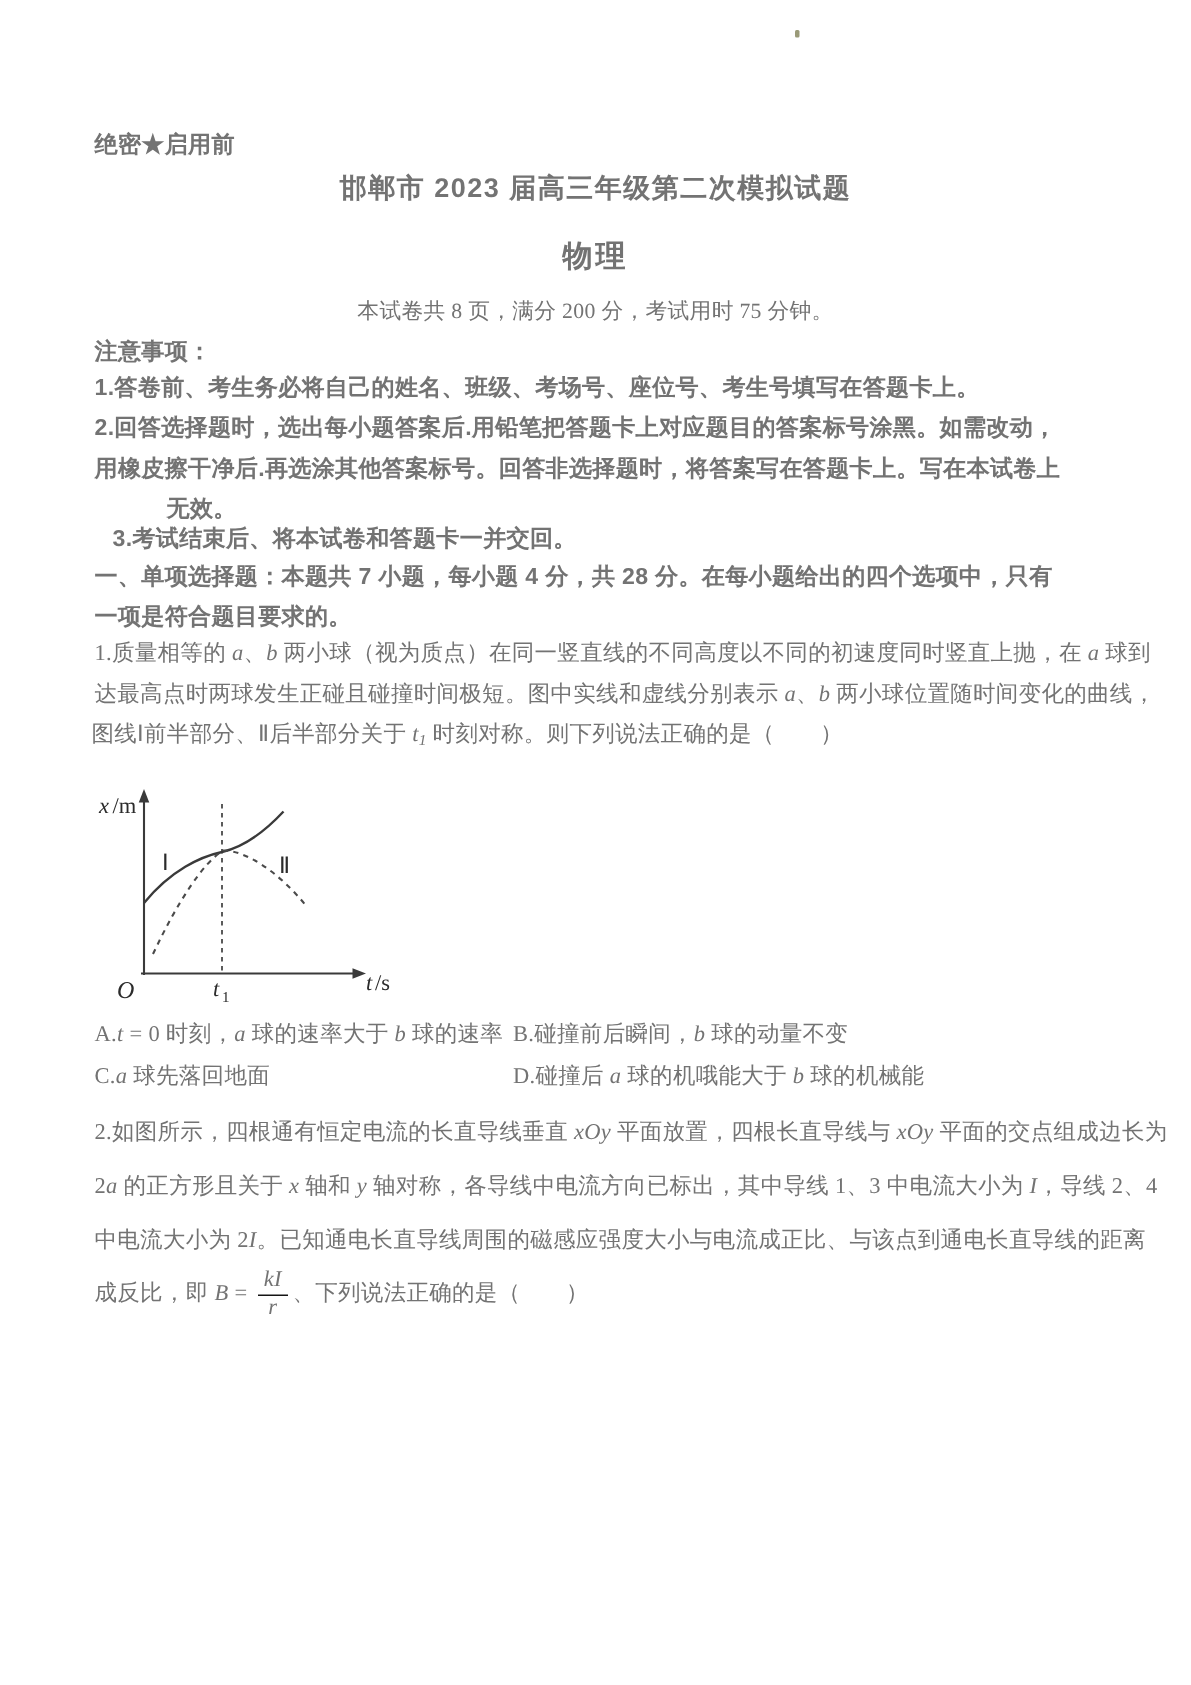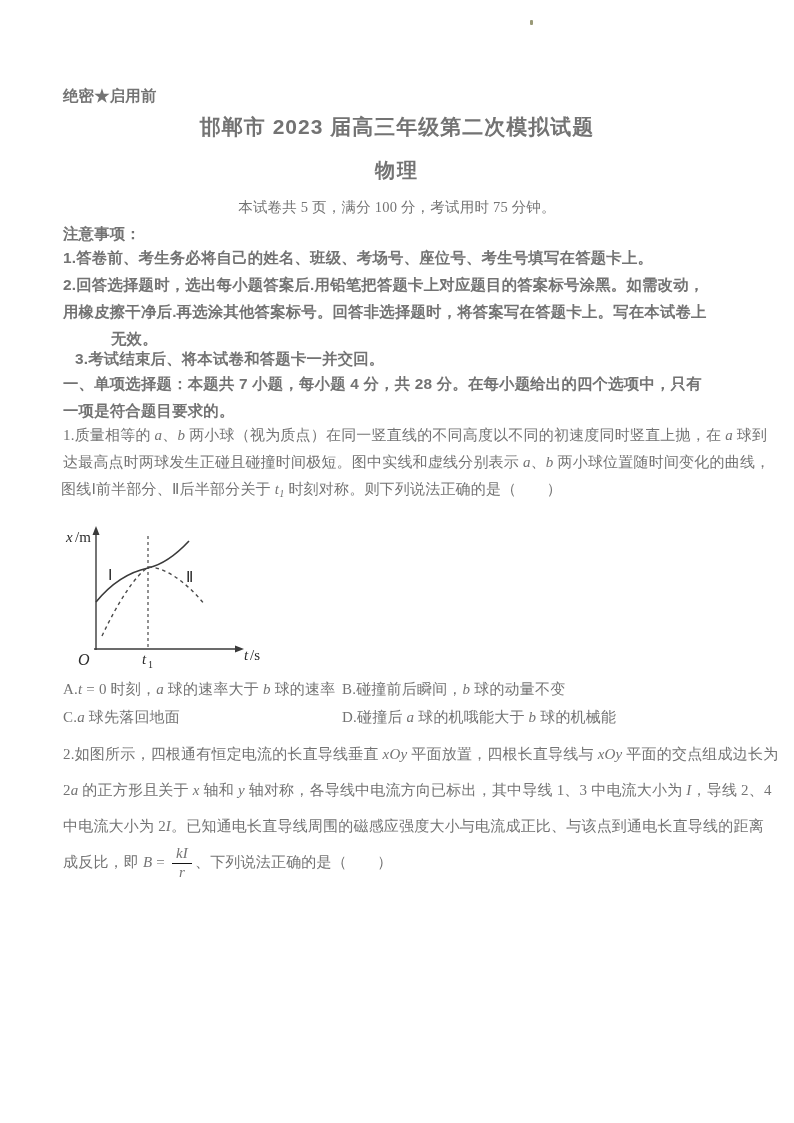--- a/index.html
+++ b/index.html
@@ -7,21 +7,21 @@
     position:relative; width:794px; height:1123px; margin:0 auto;
     background:#ffffff; overflow:hidden;
     font-family:"Liberation Serif", serif; color:#737373;
   }
   .line { position:absolute; white-space:nowrap; font-size:15px; letter-spacing:0.2px; }
   .bold {
     font-family:"Liberation Sans", sans-serif; font-weight:700;
     font-size:15.4px; letter-spacing:0.2px;
   }
   .center { left:0; right:0; text-align:center; }
-  .title-text { font-size:21px; letter-spacing:1px; }
+  .title-text { font-size:18px; letter-spacing:1px; }
   .subject-text { font-size:20px; letter-spacing:2px; }
   .info-text { font-size:14.5px; }
   .var { font-family:"Liberation Serif", serif; font-style:italic; }
   .sub { font-size:0.68em; vertical-align:-0.25em; }
   .frac {
     display:inline-flex; flex-direction:column; text-align:center;
     vertical-align:middle; line-height:1.05; margin:0 3px;
     font-family:"Liberation Serif", serif; font-style:italic;
   }
   .frac .num { border-bottom:1.2px solid #141414; padding:0 4px 1px 4px; }
@@ -39,21 +39,21 @@
 <div class="page">
 
   <div class="artifact-dot"></div>
 
   <div class="line bold" style="left:63px; top:86px;">绝密★启用前</div>
 
   <div class="line bold center title-text" style="top:113px;">邯郸市 2023 届高三年级第二次模拟试题</div>
 
   <div class="line bold center subject-text" style="top:157px;">物理</div>
 
-  <div class="line center info-text" style="top:198px;">本试卷共 5 页，满分 100 分，考试用时 75 分钟。</div>
+  <div class="line center info-text" style="top:198px;">本试卷共 8 页，满分 200 分，考试用时 75 分钟。</div>
 
   <div class="line bold" style="left:63px; top:224px;">注意事项：</div>
   <div class="line bold" style="left:63px; top:248px;">1.答卷前、考生务必将自己的姓名、班级、考场号、座位号、考生号填写在答题卡上。</div>
   <div class="line bold" style="left:63px; top:275px;">2.回答选择题时，选出每小题答案后.用铅笔把答题卡上对应题目的答案标号涂黑。如需改动，</div>
   <div class="line bold" style="left:63px; top:302px;">用橡皮擦干净后.再选涂其他答案标号。回答非选择题时，将答案写在答题卡上。写在本试卷上</div>
   <div class="line bold" style="left:63px; top:329px;margin-left:48px;">无效。</div>
   <div class="line bold" style="left:75px; top:349px;">3.考试结束后、将本试卷和答题卡一并交回。</div>
 
   <div class="line bold" style="left:63px; top:374px;">一、单项选择题：本题共 7 小题，每小题 4 分，共 28 分。在每小题给出的四个选项中，只有</div>
   <div class="line bold" style="left:63px; top:401px;">一项是符合题目要求的。</div>

